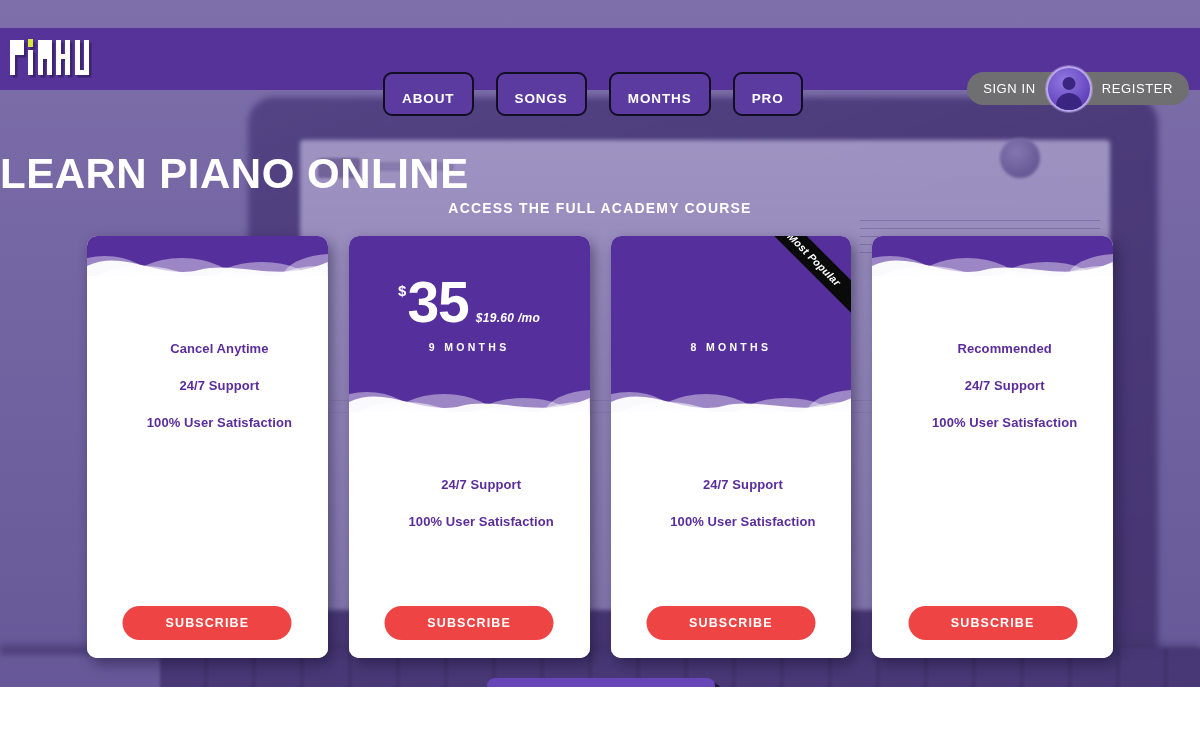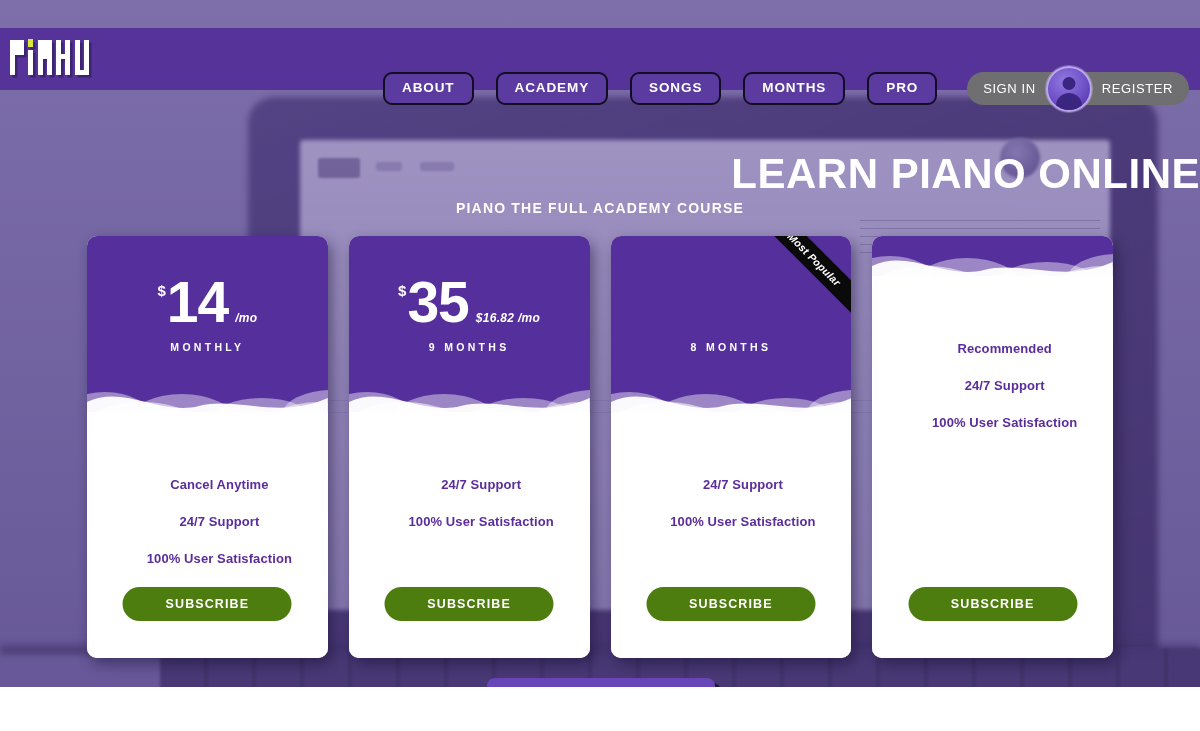--- a/index.html
+++ b/index.html
@@ -139,21 +139,21 @@
     align-items: center;
   }
   .nav-btn {
     border: 2.5px solid #120d22;
     border-radius: 9px;
     background: #5c3ba1;
     color: #ffffff;
     font-size: 13.5px;
     font-weight: bold;
     letter-spacing: .9px;
-    padding: 7px 17px 8px;
+    padding: 18px 17px 8px;
     line-height: 1;
     cursor: pointer;
     font-family: "Liberation Sans", sans-serif;
     white-space: nowrap;
   }
 
   .auth-pill {
     position: absolute;
     right: 11px; top: 44px;
     height: 33px;
@@ -200,21 +200,21 @@
     width: 26px; height: 18px;
     border-radius: 13px 13px 0 0;
     background: #3a2580;
   }
 
   
   .hero-title {
     position: absolute;
     left: 0; top: 150px;
     width: 1200px;
-    text-align: right;
+    text-align: left;
     color: #ffffff;
     font-size: 42px;
     font-weight: bold;
     letter-spacing: .5px;
     z-index: 10;
     font-family: "Liberation Sans", sans-serif;
   }
   .hero-sub {
     position: absolute;
     left: 0; top: 200px;
@@ -327,26 +327,26 @@
     font-size: 13px;
     font-weight: bold;
     line-height: 1;
     margin-bottom: 24px;
     letter-spacing: .1px;
   }
   .subscribe {
     position: absolute;
     left: 50%;
     transform: translateX(-50%);
-    bottom: 37px;
+    bottom: 18px;
     width: 169px;
     height: 34px;
     border: none;
     border-radius: 17px;
-    background: #4d7c0f;
+    background: #ef4444;
     color: #ffffff;
     font-size: 12.5px;
     font-weight: bold;
     letter-spacing: 1.1px;
     cursor: pointer;
     font-family: "Liberation Sans", sans-serif;
   }
 
   
   .ribbon {
@@ -413,45 +413,37 @@
         <rect x="60" y="10" width="0" height="0"></rect>
         <path d="M60 10 h28 v70 h-10 v-32 h-8 v32 h-10 z M70 20 h8 v18 h-8 z"></path>
         <path d="M96 10 h10 v28 h8 v-28 h10 v70 h-10 v-32 h-8 v32 h-10 z"></path>
         <path d="M134 10 h10 v60 h8 v-60 h10 v70 h-28 z"></path>
       </g>
       <rect x="40" y="8" width="10" height="16" fill="#d7e83a"></rect>
     </svg>
 
     <div class="nav-links">
       <button class="nav-btn">ABOUT</button>
-      <button class="nav-btn">ACADEMY</button>
       <button class="nav-btn">SONGS</button>
       <button class="nav-btn">MONTHS</button>
       <button class="nav-btn">PRO</button>
     </div>
 
     <div class="auth-pill">
       <span class="auth-text">SIGN IN</span>
       <span class="avatar"></span>
       <span class="auth-text">REGISTER</span>
     </div>
   </div>
 
   <div class="hero-title">LEARN PIANO ONLINE</div>
-  <div class="hero-sub">PIANO THE FULL ACADEMY COURSE</div>
+  <div class="hero-sub">ACCESS THE FULL ACADEMY COURSE</div>
 
   <div class="cards" id="cards">
       <div class="card">
-    <div class="card-head">
-
-      <div class="price-row">
-        <span class="dollar">$</span><span class="amount">14</span><span class="permo">/mo</span>
-      </div>
-      <div class="period">MONTHLY</div>
-    </div>
     <div class="waves">
 <svg viewBox="0 0 241 44" preserveAspectRatio="none" aria-hidden="true">
   <g fill="#ffffff">
     <ellipse cx="18" cy="46" rx="46" ry="26" opacity="0.42"></ellipse>
     <ellipse cx="95" cy="48" rx="52" ry="26" opacity="0.42"></ellipse>
     <ellipse cx="175" cy="50" rx="52" ry="24" opacity="0.42"></ellipse>
     <ellipse cx="245" cy="44" rx="50" ry="26" opacity="0.42"></ellipse>
     <ellipse cx="55" cy="60" rx="62" ry="30" opacity="0.55"></ellipse>
     <ellipse cx="150" cy="64" rx="58" ry="28" opacity="0.50"></ellipse>
     <ellipse cx="232" cy="58" rx="56" ry="28" opacity="0.55"></ellipse>
@@ -466,21 +458,21 @@
             <div class="feature">24/7 Support</div>
             <div class="feature">100% User Satisfaction</div>
           </div>
       <button class="subscribe">SUBSCRIBE</button>
     </div>
       </div>
       <div class="card">
     <div class="card-head">
 
       <div class="price-row">
-        <span class="dollar">$</span><span class="amount">35</span><span class="permo">$16.82 /mo</span>
+        <span class="dollar">$</span><span class="amount">35</span><span class="permo">$19.60 /mo</span>
       </div>
       <div class="period">9 MONTHS</div>
     </div>
     <div class="waves">
 <svg viewBox="0 0 241 44" preserveAspectRatio="none" aria-hidden="true">
   <g fill="#ffffff">
     <ellipse cx="18" cy="46" rx="46" ry="26" opacity="0.42"></ellipse>
     <ellipse cx="95" cy="48" rx="52" ry="26" opacity="0.42"></ellipse>
     <ellipse cx="175" cy="50" rx="52" ry="24" opacity="0.42"></ellipse>
     <ellipse cx="245" cy="44" rx="50" ry="26" opacity="0.42"></ellipse>

